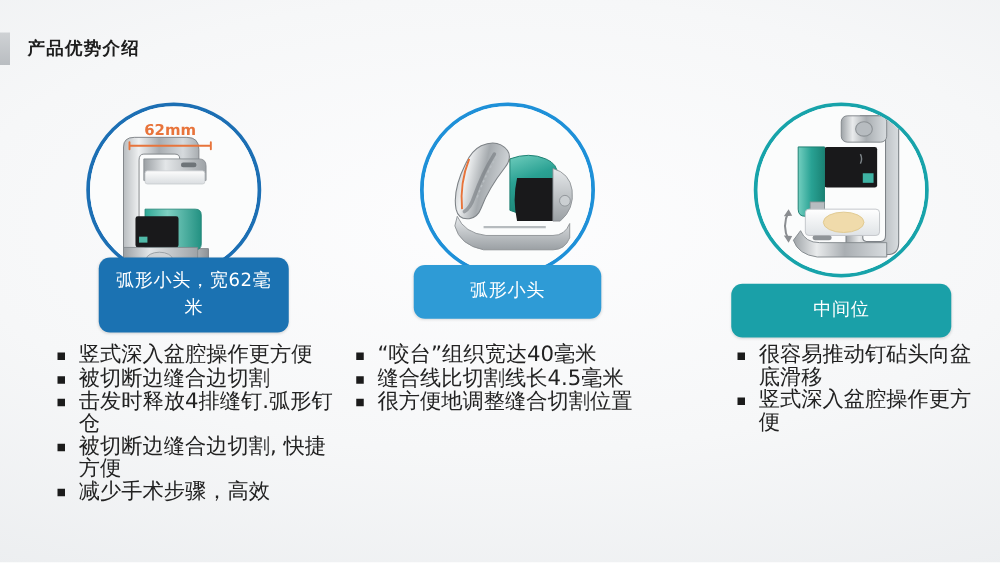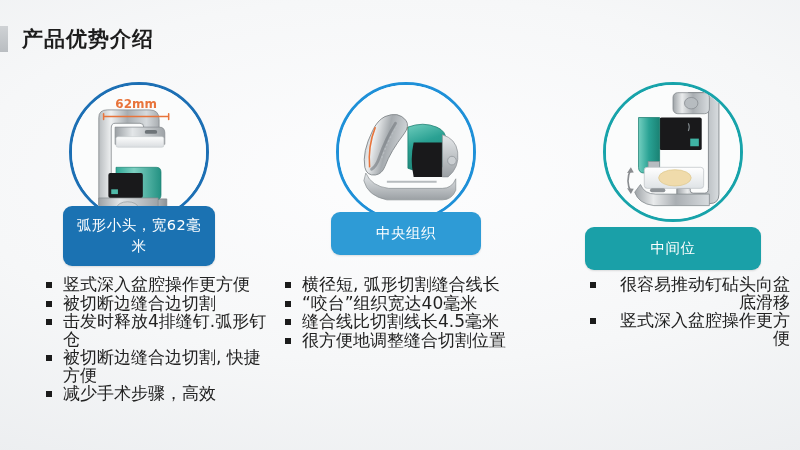--- a/index.html
+++ b/index.html
@@ -33,21 +33,21 @@
     height: 30px;
   }
   .title-accent {
     width: 8px;
     height: 26px;
     background: linear-gradient(180deg, #cfd2d5 0%, #b9bdc1 100%);
     margin-right: 14px;
   }
   .title-text {
     font-family: "DejaVu Sans", "Liberation Sans", sans-serif;
-    font-size: 21px;
+    font-size: 14px;
     font-weight: bold;
     color: #1d1d1d;
     letter-spacing: 1px;
     line-height: 26px;
     white-space: nowrap;
   }
 
   
   .columns {
     position: absolute;
@@ -107,20 +107,21 @@
     line-height: 21px;
     text-align: center;
     padding: 9px 12px;
     letter-spacing: 0.5px;
     box-shadow: 0 1px 2px rgba(0,0,0,0.12);
   }
   .cap-0 {
     width: 152px;
     background: #1b72b2;
     top: 126px;
+    margin-left: 16px;
   }
   .cap-1 {
     width: 150px;
     background: #2e9bd6;
     top: 132px;
     padding: 11px 12px;
   }
   .cap-2 {
     width: 176px;
     background: #1aa0a8;
@@ -135,21 +136,21 @@
     list-style: none;
     margin: 0;
     padding: 0;
     font-family: "DejaVu Sans", "Liberation Sans", sans-serif;
     font-size: 17px;
     line-height: 17.5px;
     color: #222222;
   }
   .b0 { left: 46px; width: 225px; }
   .b1 { left: 18px; width: 235px; }
-  .b2 { left: 56px; width: 200px; text-align: right; }
+  .b2 { left: 56px; width: 200px; }
 
   .bullets li {
     position: relative;
     padding-left: 17px;
     margin-bottom: 1px;
   }
   .bullets li::before {
     content: "";
     position: absolute;
     left: 0;
@@ -279,24 +280,23 @@
               <path d="M108 52 q14 4 16 18 q2 16 -10 26 h-6 z" fill="url(#steelBase)" stroke="#888d91" stroke-width="0.7"></path>
               <ellipse cx="118" cy="79" rx="4.5" ry="4.5" fill="#cbcfd2" stroke="#90959a" stroke-width="0.8"></ellipse>
 
               <path d="M28 92 q6 14 24 16 h56 q10 0 14 -10 v12 q-4 10 -14 10 h-58 q-20 -4 -24 -20 z" fill="url(#steelBase)" stroke="#868b8f" stroke-width="0.7"></path>
               <path d="M50 101 h52" stroke="#b6bbbe" stroke-width="2"></path>
             </svg>
           </div>
         </div>
       </div>
 
-      <div class="caption cap-1">中央组织</div>
+      <div class="caption cap-1">弧形小头</div>
 
       <ul class="bullets b1">
-        <li>横径短, 弧形切割缝合线长</li>
         <li>“咬台”组织宽达40毫米</li>
         <li>缝合线比切割线长4.5毫米</li>
         <li>很方便地调整缝合切割位置</li>
       </ul>
     </div>
 
     <div class="col col-2 c2">
 
       <div class="circle-wrap">
         <div class="circle">

